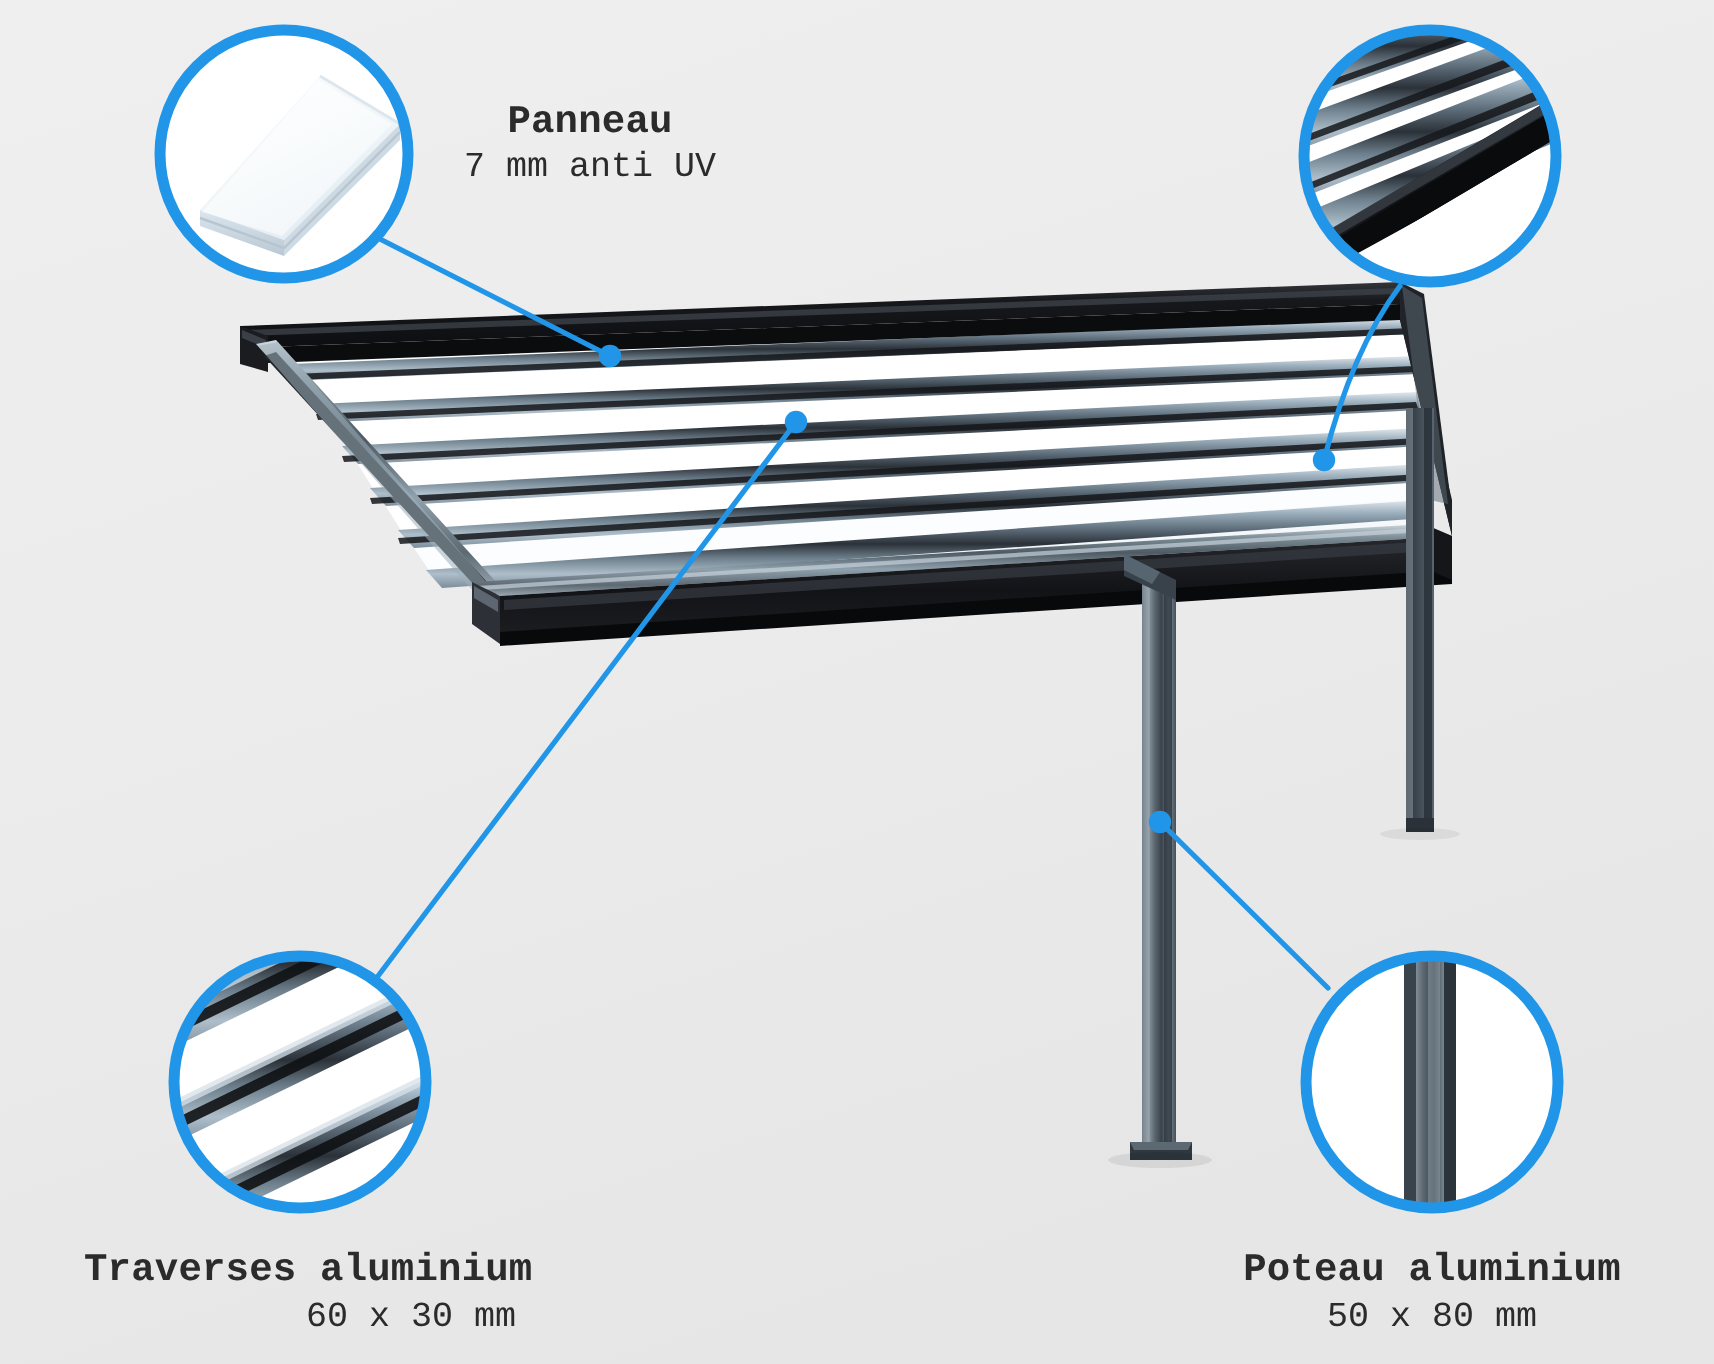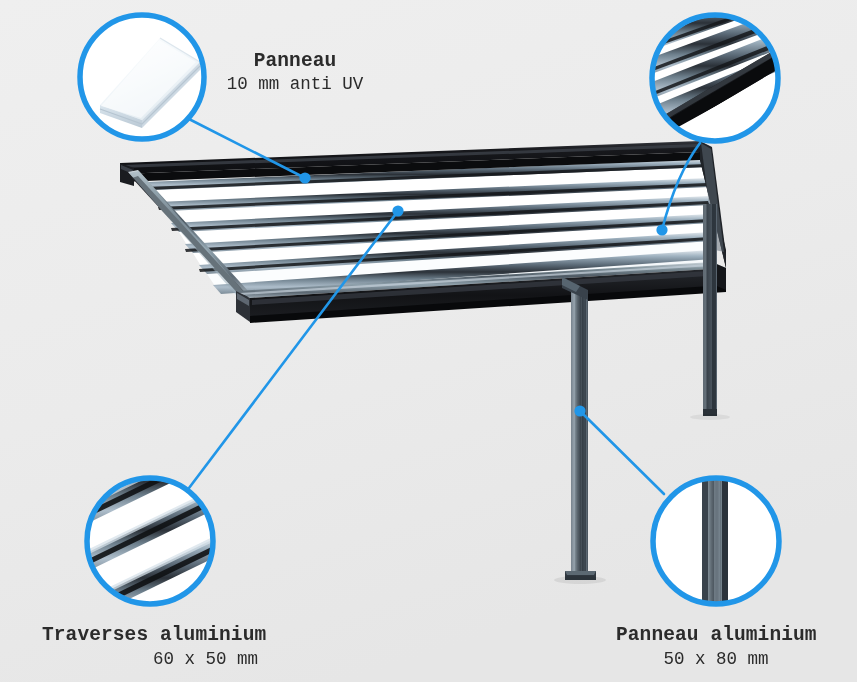--- a/index.html
+++ b/index.html
@@ -316,27 +316,27 @@
         <rect x="702" y="470" width="6" height="145" fill="#39434c"></rect>
         <rect x="714" y="470" width="6" height="145" fill="#8d9ba6" opacity="0.55"></rect>
         <rect x="722" y="470" width="6" height="145" fill="#2b333b"></rect>
       </g>
       <circle cx="716" cy="541" r="63" fill="none" stroke="#2196e8" stroke-width="5.5"></circle>
     </g>
   </svg>
 
   <div class="label two" style="left:205px; top:50px; width:180px;">
     <span class="ttl">Panneau</span>
-    <span class="sub">10 mm anti UV</span>
+    <span class="sub">7 mm anti UV</span>
   </div>
 
 
   <div class="label" style="left:42px; top:624px; width:216px;text-align:right;">
     <span class="ttl">Traverses aluminium</span>
-    <span class="sub">60 x 50 mm</span>
+    <span class="sub">60 x 30 mm</span>
   </div>
 
   <div class="label" style="left:616px; top:624px; width:200px;">
-    <span class="ttl">Panneau aluminium</span>
+    <span class="ttl">Poteau aluminium</span>
     <span class="sub">50 x 80 mm</span>
   </div>
 
 </div>
 
 </body></html>

